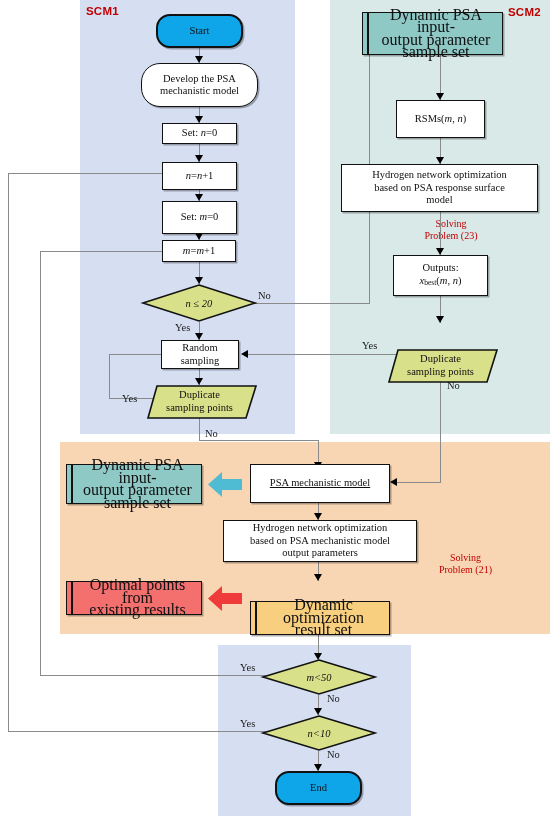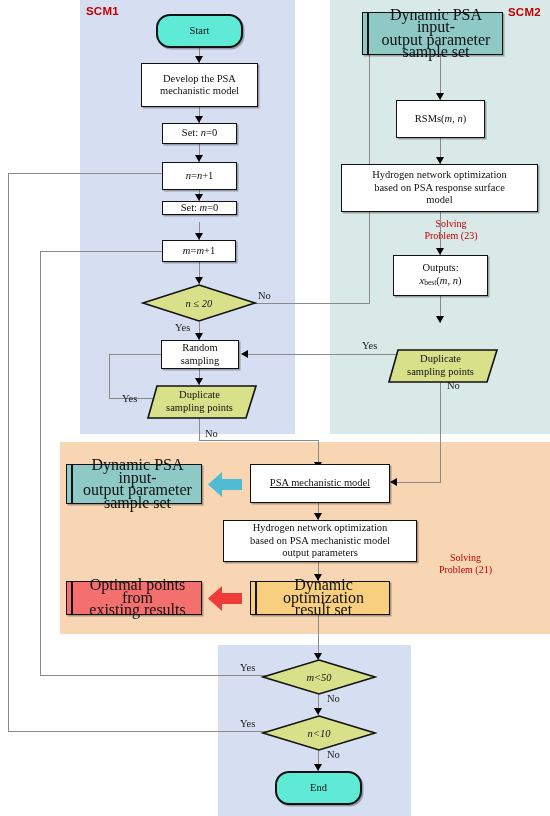--- a/index.html
+++ b/index.html
@@ -85,42 +85,42 @@
     font-size:10.5px;
     line-height:12.5px;
     color:#101010;
   }
   .proc{
     background:#ffffff;
     border:1.6px solid #111;
     box-shadow:1.5px 1.5px 0 rgba(0,0,0,0.30);
   }
   .term{
-    background:#5eead4;
+    background:#0ea5e9;
     border:2px solid #111;
     border-radius:14px;
     box-shadow:1.5px 1.5px 0 rgba(0,0,0,0.30);
   }
   
   .predef{
     border:1.6px solid #111;
     box-shadow:1.5px 1.5px 0 rgba(0,0,0,0.30);
     position:absolute;
     box-sizing:border-box;
   }
   .predef .bar{
     position:absolute;left:4px;top:0;bottom:0;width:1.6px;background:#111;
   }
   .predef .txt{
     position:absolute;left:9px;right:2px;top:0;bottom:0;
     display:flex;align-items:center;justify-content:center;text-align:center;
     font-size:16px;line-height:12.5px;color:#101010;
   }
   .predef-teal{background:#8fc9c6;}
-  .predef-yellow{background:#f8cf7e;}
+  .predef-yellow{background:#f8cf7e;margin-top:20px;}
   .predef-red{background:#f4706e;}
 
   
   .dia{
     position:absolute;
     display:flex;align-items:center;justify-content:center;
   }
   .dia svg{position:absolute;left:0;top:0;overflow:visible;}
   .dia .dtxt{
     position:relative;z-index:2;font-size:10.5px;color:#101010;white-space:nowrap;
@@ -246,36 +246,36 @@
   <div class="edge-lab" style="left:447px;top:380px;">No</div>
   <div class="edge-lab" style="left:240px;top:662px;">Yes</div>
   <div class="edge-lab" style="left:327px;top:693px;">No</div>
   <div class="edge-lab" style="left:240px;top:718px;">Yes</div>
   <div class="edge-lab" style="left:327px;top:749px;">No</div>
 
   <div class="node term" style="left:156px;top:14px;width:87px;height:34px;">
     <span>Start</span>
   </div>
 
-  <div class="node proc" style="left:141px;top:63px;width:117px;height:44px;">
+  <div class="node proc" style="left:141px;top:63px;width:117px;height:44px;border-radius:19px;">
     <div>
       <span>Develop the PSA</span><br>
       <span>mechanistic model</span>
     </div>
   </div>
 
   <div class="node proc" style="left:162px;top:123px;width:75px;height:21px;">
     <span>Set: <i>n</i>=0</span>
   </div>
 
   <div class="node proc" style="left:162px;top:162px;width:75px;height:28px;">
     <span><i>n</i>=<i>n</i>+1</span>
   </div>
 
-  <div class="node proc" style="left:162px;top:201px;width:75px;height:14px;">
+  <div class="node proc" style="left:162px;top:201px;width:75px;height:33px;">
     <span>Set: <i>m</i>=0</span>
   </div>
 
   <div class="node proc" style="left:162px;top:240px;width:74px;height:22px;">
     <span><i>m</i>=<i>m</i>+1</span>
   </div>
 
   <div class="dia" style="left:142px;top:284px;width:114px;height:38px;">
     <svg width="114" height="38" viewBox="0 0 114 38">
       <polygon points="57,1 113,19 57,37 1,19" fill="#d8e08a" stroke="#111" stroke-width="1.6"></polygon>

